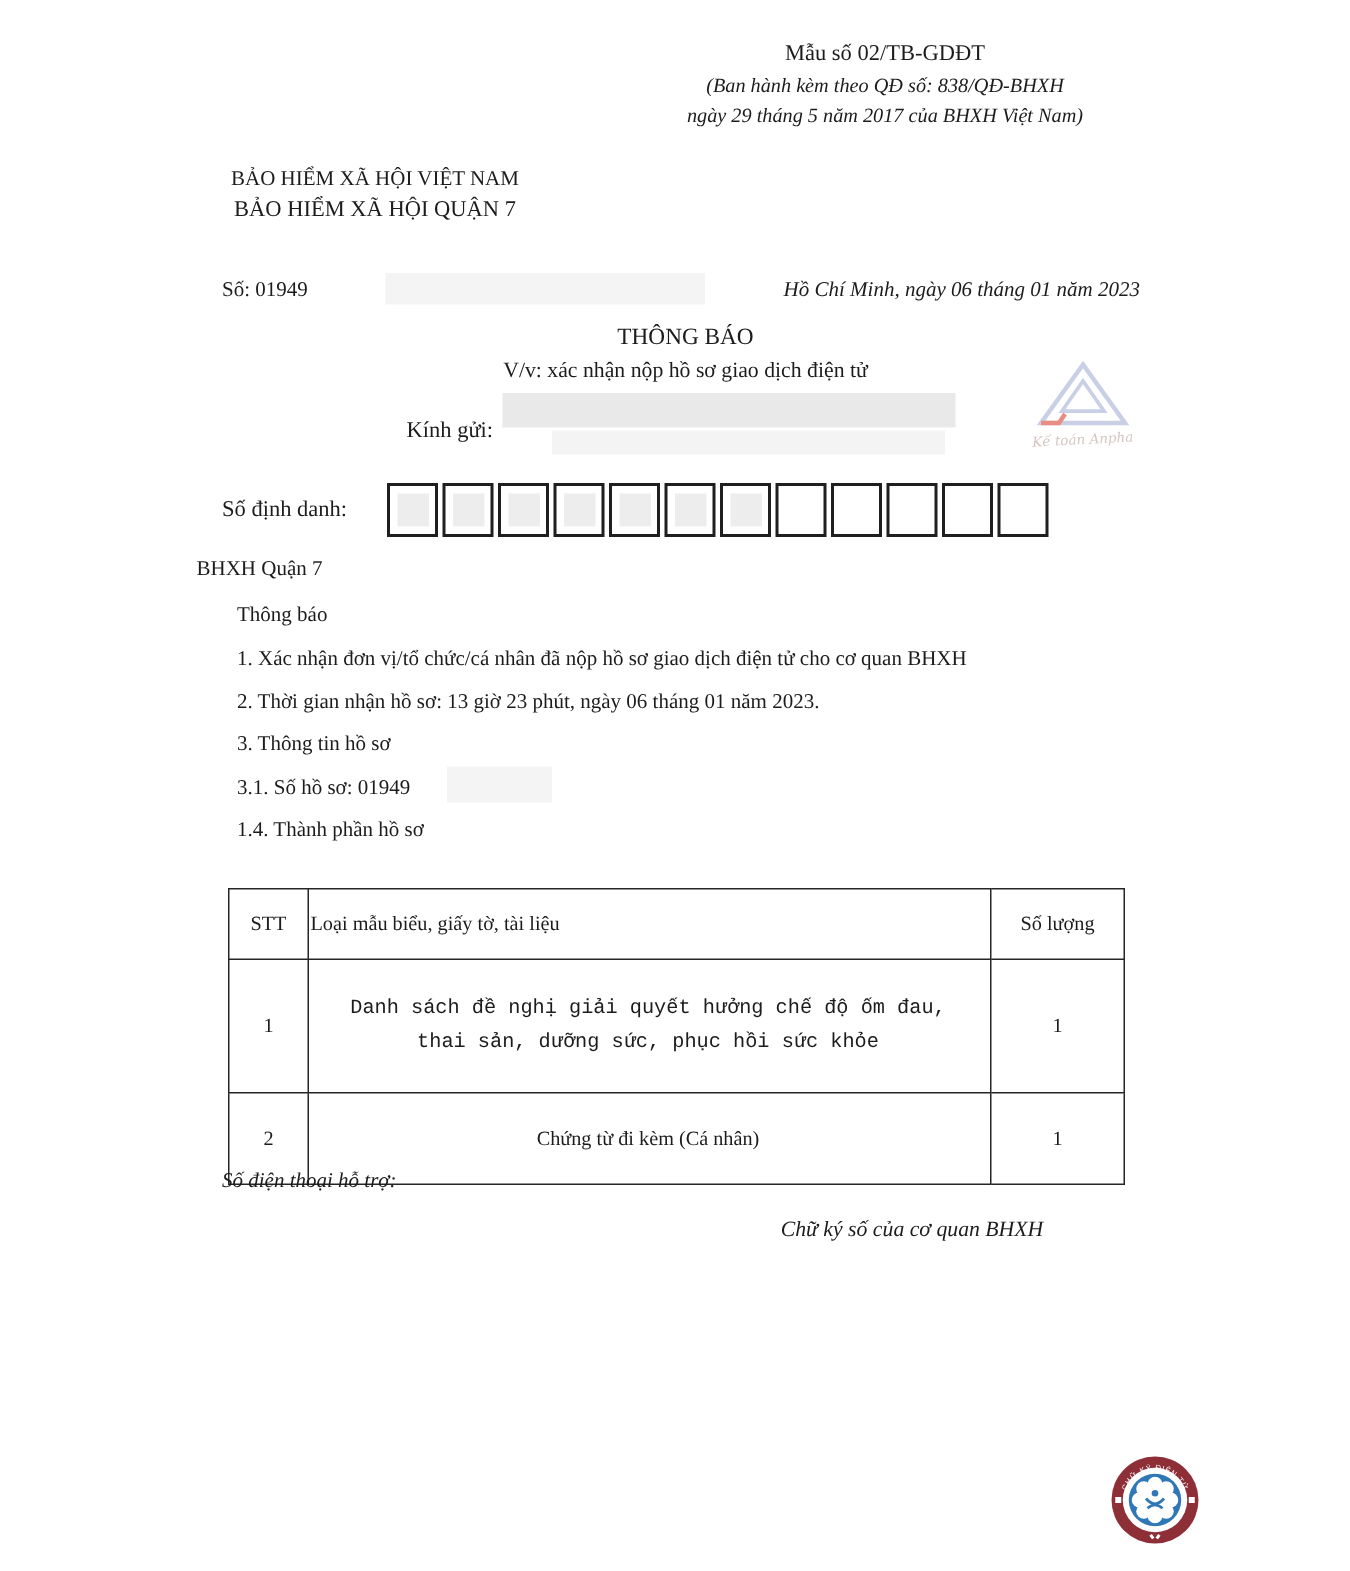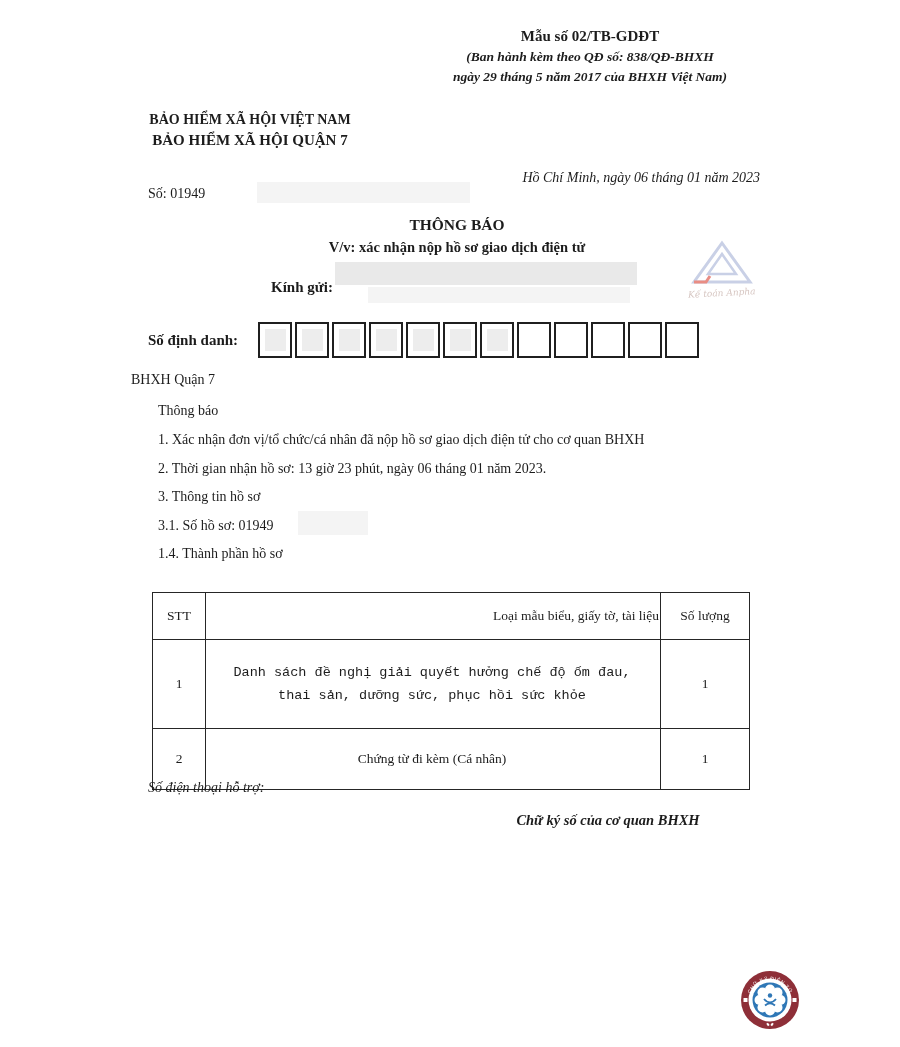--- a/index.html
+++ b/index.html
@@ -1,21 +1,21 @@
 <!DOCTYPE html>
 <html><head>
 <meta charset="utf-8">
 <style>
   html,body{margin:0;padding:0;background:#fff;}
   #page{
     position:relative;width:900px;height:1047px;background:#fff;
     font-family:"Liberation Serif","DejaVu Serif",serif;color:#1c1c1c;overflow:hidden;
   }
   .abs{position:absolute;}
-  .b{font-weight:bold;}
+  .b{font-weight:normal;}
   .i{font-style:italic;}
   .ctr{text-align:center;}
   .sz14{font-size:14px;line-height:20px;}
   .sz15{font-size:15px;line-height:21px;}
   .redact-light{background:#f4f4f4;}
   .motto-rule{border-bottom:1.2px solid #4a4a4a;width:148px;margin:3px auto 0 auto;}
   #idrow{display:flex;gap:3px;}
   .idbox{width:30px;height:32px;border:2px solid #1f1f1f;background:#fff;display:flex;align-items:center;justify-content:center;}
   .idbox-redact{width:21px;height:22px;background:#ededed;}
   table.doc{border-collapse:collapse;width:588px;table-layout:fixed;font-size:13.5px;}
@@ -42,21 +42,21 @@
 
   <div class="abs ctr" style="left:120px;top:110px;width:260px;">
     <div class="b sz14">BẢO HIỂM XÃ HỘI VIỆT NAM</div>
     <div class="b sz15">BẢO HIỂM XÃ HỘI QUẬN 7</div>
   </div>
 
 
   <div class="abs sz14" style="left:148px;top:184px;">Số: 01949</div>
   <div class="abs redact-light" style="left:257px;top:182px;width:213px;height:21px;"></div>
 
-  <div class="abs i sz14" style="left:430px;top:168px;width:330px;text-align:right;">Hồ Chí Minh, ngày 06 tháng 01 năm 2023</div>
+  <div class="abs i sz14" style="left:430px;top:184px;width:330px;text-align:right;">Hồ Chí Minh, ngày 06 tháng 01 năm 2023</div>
 
   <div class="abs ctr b" style="left:7px;top:216px;width:900px;font-size:15.5px;">THÔNG BÁO</div>
   <div class="abs ctr b" style="left:7px;top:239px;width:900px;font-size:14.5px;">V/v: xác nhận nộp hồ sơ giao dịch điện tử</div>
 
   <div class="abs b sz15" style="left:271px;top:277px;">Kính gửi:</div>
   <div class="abs" style="left:335px;top:262px;width:302px;height:23px;background:#e9e9e9;"></div>
   <div class="abs redact-light" style="left:368px;top:287px;width:262px;height:16px;"></div>
 
   <div class="abs" style="left:676px;top:240px;width:92px;height:64px;opacity:0.75;">
     <svg width="92" height="64" viewBox="0 0 92 64">
@@ -104,21 +104,21 @@
   <div class="abs sz14" style="left:158px;top:487px;">3. Thông tin hồ sơ</div>
   <div class="abs sz14" style="left:158px;top:516px;">3.1. Số hồ sơ: 01949</div>
   <div class="abs redact-light" style="left:298px;top:511px;width:70px;height:24px;"></div>
   <div class="abs sz14" style="left:158px;top:544px;">1.4. Thành phần hồ sơ</div>
 
   <div class="abs" style="left:152px;top:592px;">
     <table class="doc">
       <tbody>
           <tr class="hdr-row">
         <td class="col-stt">STT</td>
-        <td class="col-doc" style="text-align:right;">Loại mẫu biểu, giấy tờ, tài liệu</td>
+        <td class="col-doc" style="text-align:left;">Loại mẫu biểu, giấy tờ, tài liệu</td>
         <td class="col-qty">Số lượng</td>
       </tr>
       <tr class="row1">
         <td class="col-stt">1</td>
         <td class="col-doc doc-cell">Danh sách đề nghị giải quyết hưởng chế độ ốm đau, thai sản, dưỡng sức, phục hồi sức khỏe</td>
         <td class="col-qty">1</td>
       </tr>
       <tr class="row2">
         <td class="col-stt">2</td>
         <td class="col-doc doc-cell2">Chứng từ đi kèm (Cá nhân)</td>

